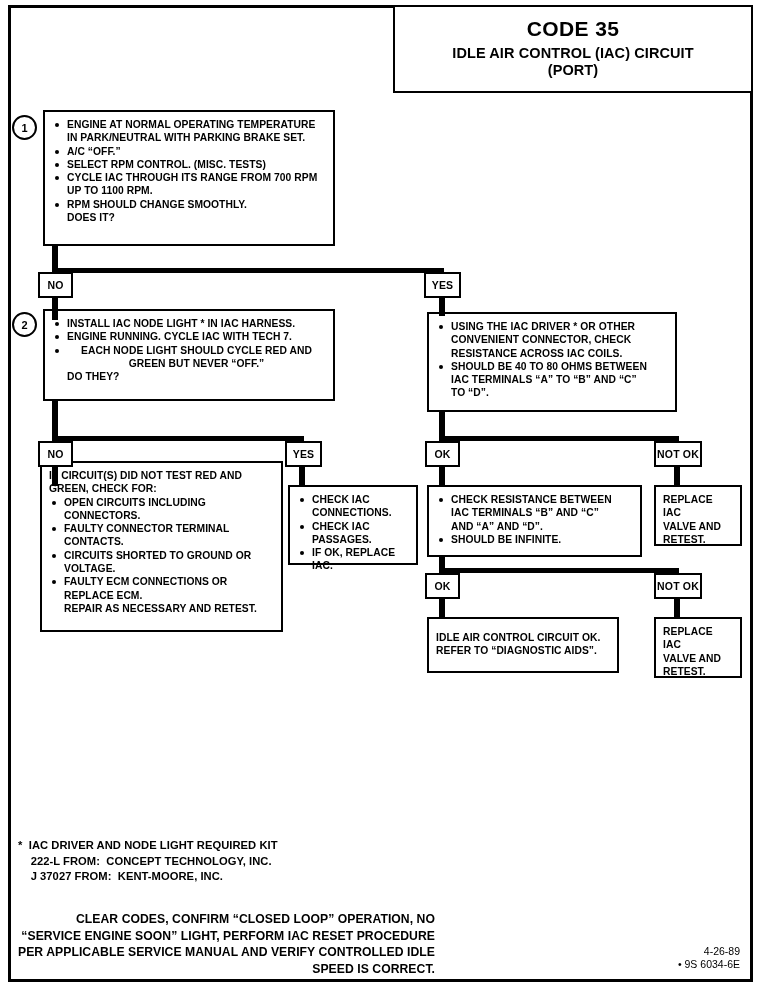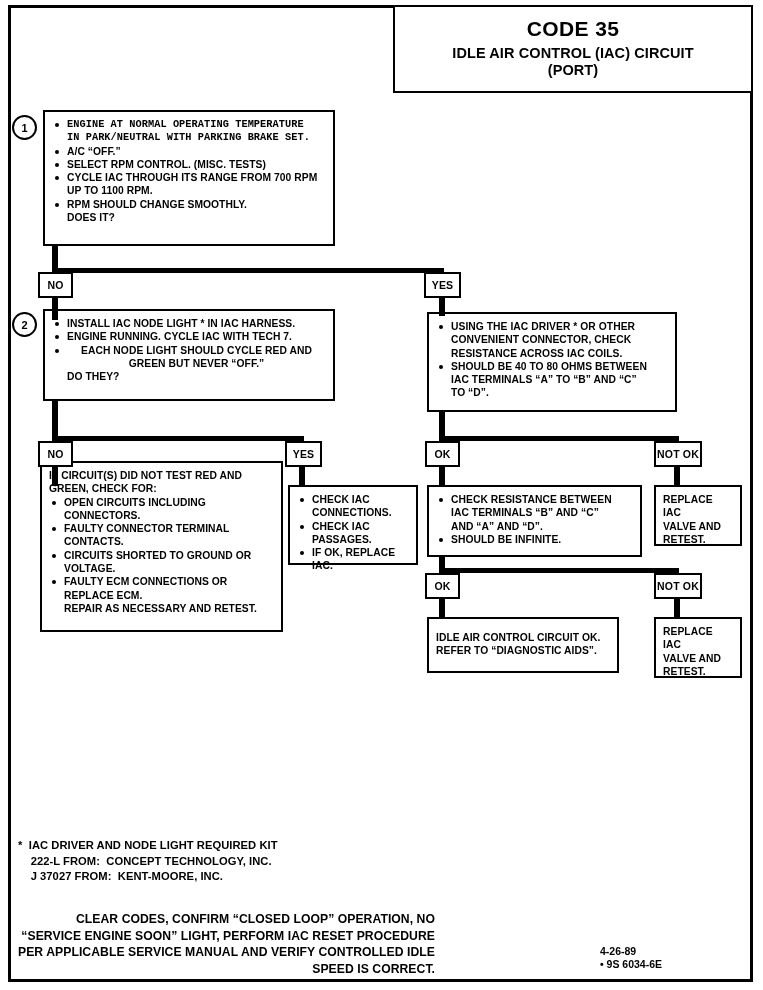--- a/index.html
+++ b/index.html
@@ -150,22 +150,23 @@
     font-size: 12.2px;
     font-weight: bold;
     line-height: 16.5px;
     letter-spacing: .05px;
     white-space: pre;
     text-align: right;
   }
   .doc-code {
     position: absolute;
     font-size: 10.5px;
-    font-weight: bold;
+    font-weight: normal;
     line-height: 13px;
+    text-align: right;
     white-space: pre;
   }
 </style>
 </head>
 <body>
 
 <div id="page">
 
   <div class="page-frame"></div>
 
@@ -209,21 +210,21 @@
   <div class="conn" style="left:674px; top:568px; width:5px; height:12px;"></div>
 
   <div class="conn" style="left:439px; top:598px; width:6px; height:20px;"></div>
 
   <div class="conn" style="left:674px; top:598px; width:6px; height:20px;"></div>
 
   <div class="step-circle" style="left:12px; top:115px;">1</div>
 
   <div class="box" style="left:43px; top:110px; width:292px; height:136px;">
     <ul>
-      <li style="white-space: pre-line; font-family: Liberation Mono, monospace;">ENGINE AT NORMAL OPERATING TEMPERATURE
+      <li style="white-space: pre-line;">ENGINE AT NORMAL OPERATING TEMPERATURE
 IN PARK/NEUTRAL WITH PARKING BRAKE SET.</li>
       <li style="white-space: pre-line;">A/C “OFF.”</li>
       <li style="white-space: pre-line;">SELECT RPM CONTROL.  (MISC. TESTS)</li>
       <li style="white-space: pre-line;">CYCLE IAC THROUGH ITS RANGE FROM 700 RPM
 UP TO 1100 RPM.</li>
       <li style="white-space: pre-line;">RPM SHOULD CHANGE SMOOTHLY.</li>
       <li class="nobullet" style="white-space: pre-line;">DOES IT?</li>
     </ul>
   </div>
 

